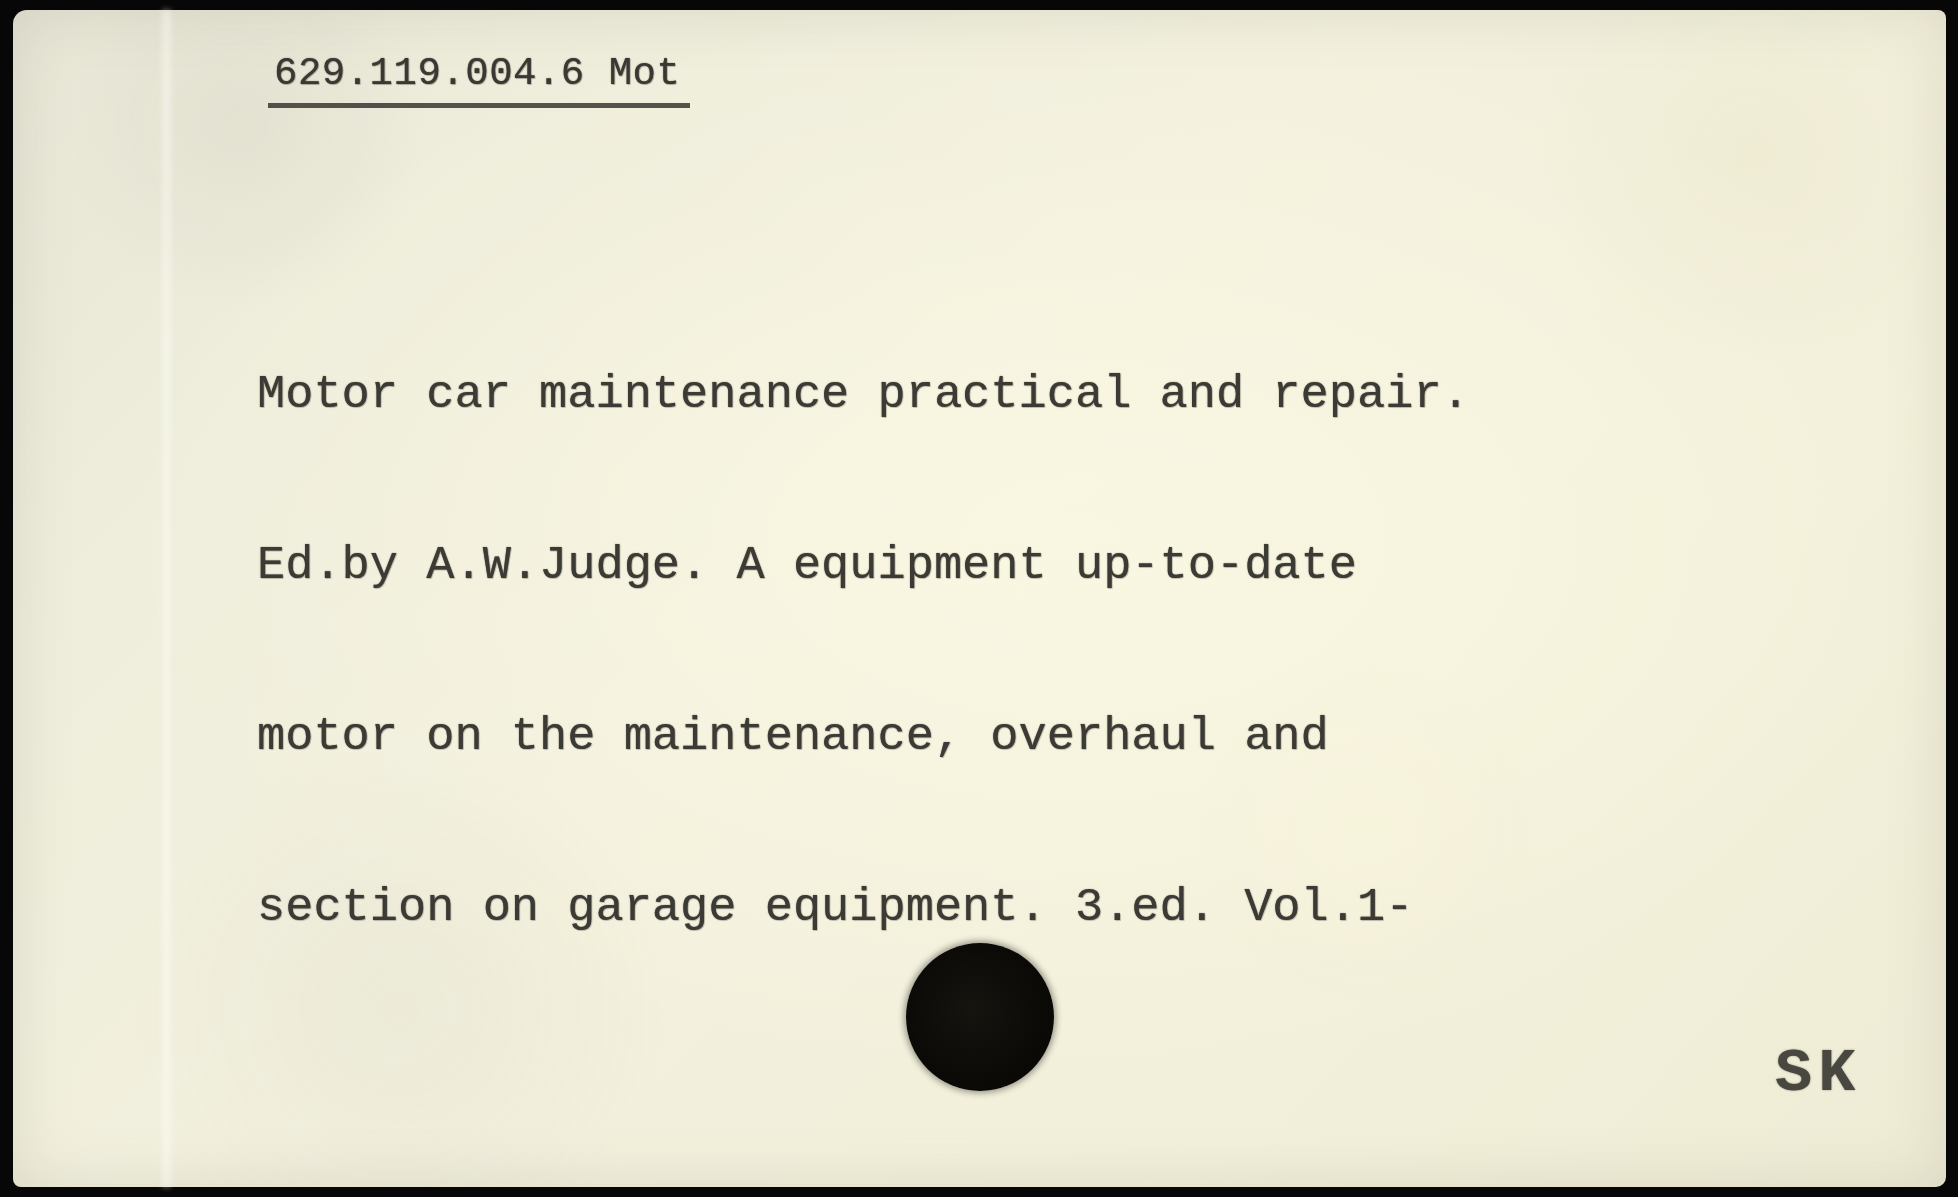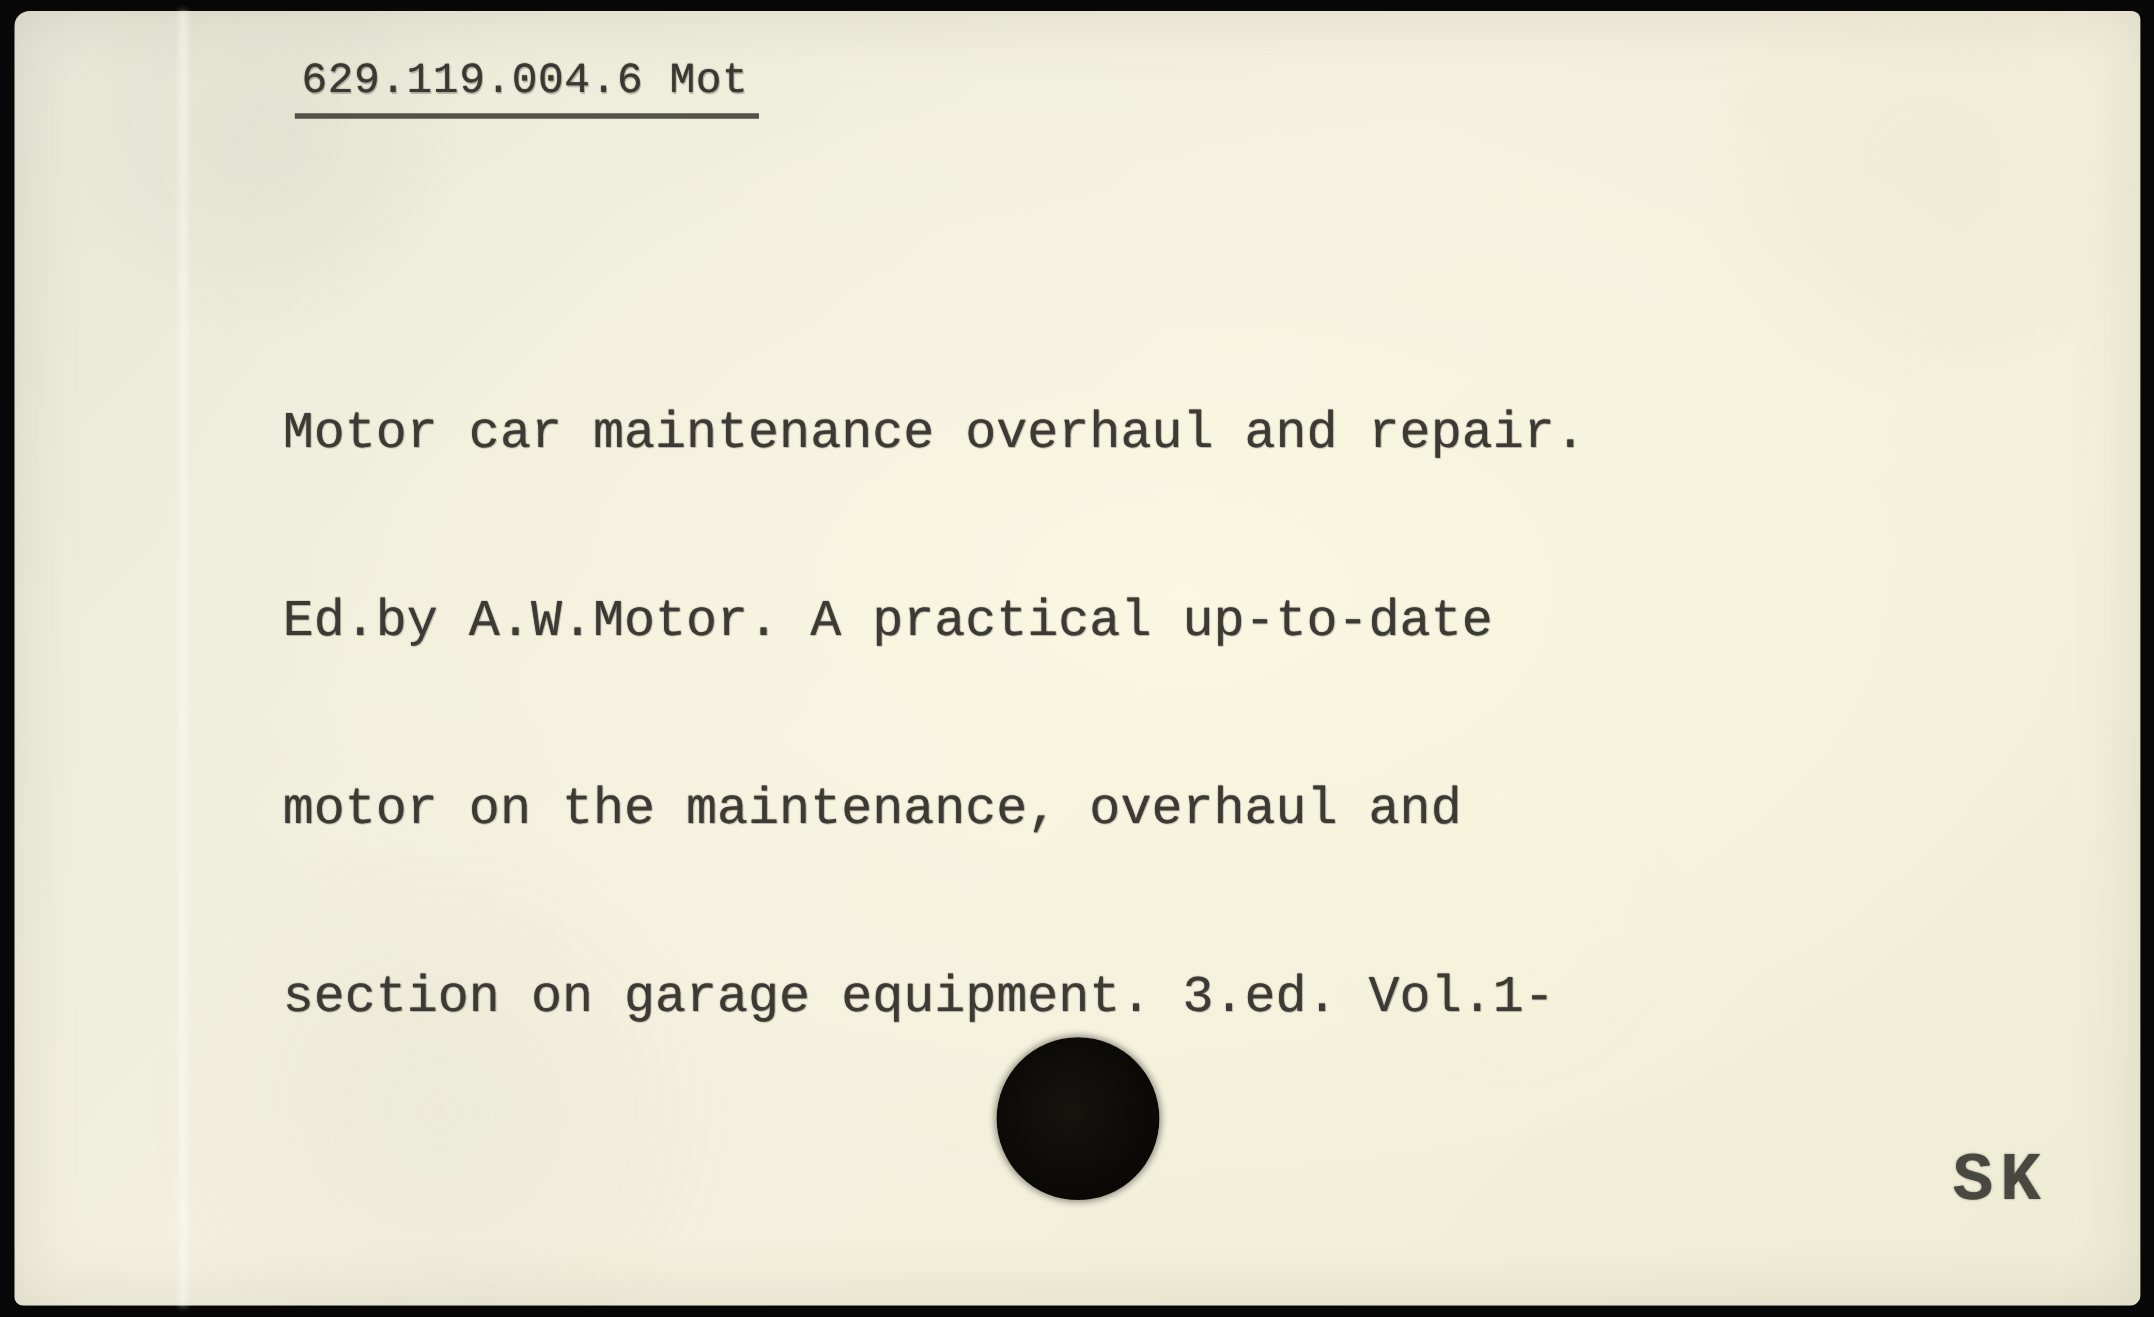--- a/index.html
+++ b/index.html
@@ -97,22 +97,22 @@
 <body>
 
 <div class="scene">
   <div class="card">
     <div class="paper-mottle"></div>
     <div class="paper-streak"></div>
 
     <div class="call-number">629.119.004.6 Mot</div>
 
     <div class="body-text">
-      <div class="body-line">Motor car maintenance overhaul and repair.</div>
-      <div class="body-line">Ed.by A.W.Motor. A practical up-to-date</div>
+      <div class="body-line">Motor car maintenance practical and repair.</div>
+      <div class="body-line">Ed.by A.W.Judge. A equipment up-to-date</div>
       <div class="body-line">motor on the maintenance, overhaul and</div>
       <div class="body-line">section on garage equipment. 3.ed. Vol.1-</div>
       
       
     </div>
 
     <div class="punch-hole"></div>
 
     <div class="stamp">SK</div>
   </div>

